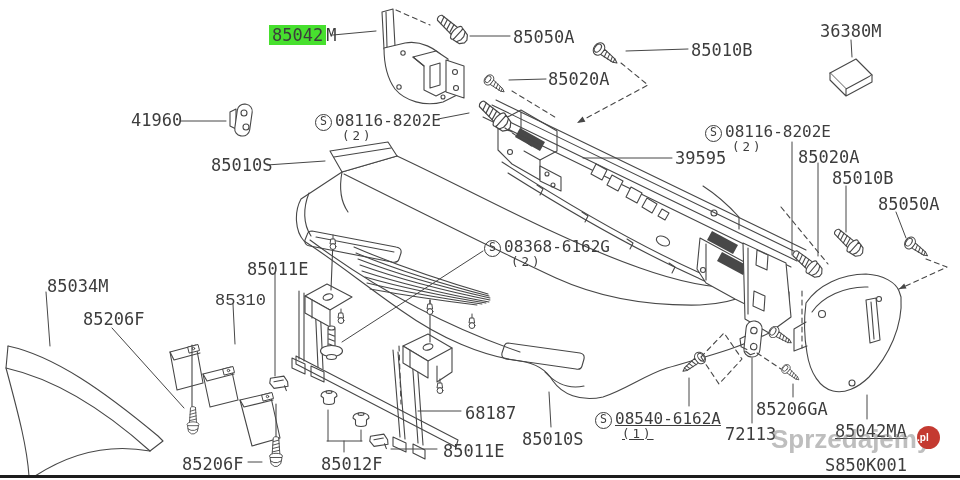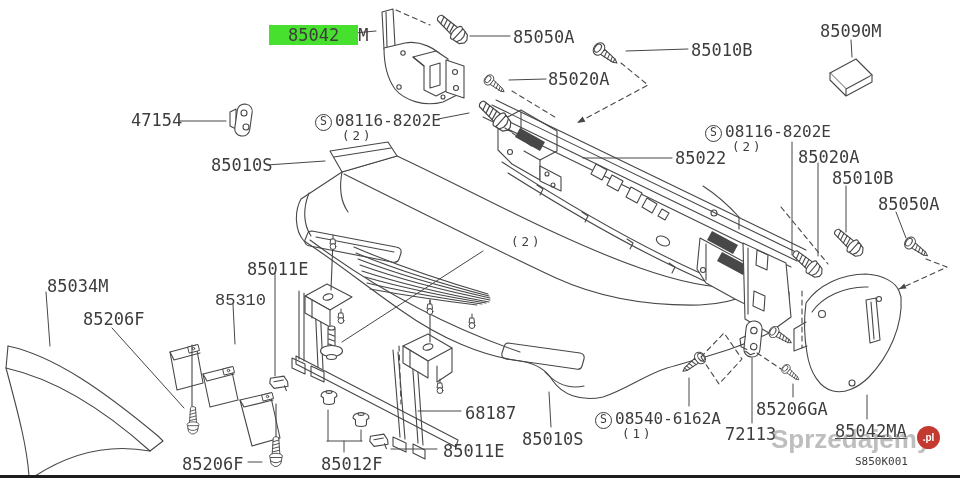--- a/index.html
+++ b/index.html
@@ -6,27 +6,27 @@
   #stage{position:relative;width:960px;height:480px;background:#fff;overflow:hidden;
          font-family:"DejaVu Sans Mono",monospace;}
   #art{position:absolute;left:0;top:0;}
   #labels{position:absolute;left:0;top:0;width:960px;height:480px;}
   .plabel{position:absolute;color:#3d3d3d;font-size:17px;white-space:nowrap;}
   .plabel .lline{line-height:19px;}
   .slabel{font-size:16px;}
   .scircle{display:inline-block;width:15px;height:15px;line-height:13.5px;border:1.5px solid #3d3d3d;
            border-radius:50%;text-align:center;font-size:11.5px;margin-right:3px;vertical-align:1px;}
   .count{font-size:12.5px;margin-left:27px;line-height:10px;letter-spacing:3px;}
-  .hl{background:var(--hl,#47e02e);padding:0 19px;margin-top:36px;}
+  .hl{background:var(--hl,#47e02e);padding:0 3px;margin-top:36px;}
   #watermark{position:absolute;left:771px;top:424px;font-family:"Liberation Sans",sans-serif;
              font-weight:bold;font-size:26px;letter-spacing:0px;color:rgba(125,125,125,0.5);z-index:3;}
   #wmbadge{position:absolute;left:917px;top:426px;width:23px;height:23px;border-radius:50%;
            background:#c43a31;color:#fff;font-family:"Liberation Sans",sans-serif;font-weight:bold;
-           font-size:10px;line-height:23px;text-align:center;z-index:4;}
-  #diagcode{position:absolute;left:855px;top:455px;font-size:11px;color:#3d3d3d;z-index:2;}
+           font-size:10px;line-height:23px;text-align:left;z-index:4;}
+  #diagcode{position:absolute;left:825px;top:455px;font-size:17px;color:#3d3d3d;z-index:2;}
   #bottomline{position:absolute;left:0;top:475px;width:960px;height:3px;background:#1d1d1d;}
 </style>
 </head>
 <body>
 
 <div id="stage">
 
 <svg id="art" width="960" height="480" viewBox="0 0 960 480">
 <defs>
   <g id="bolt" fill="#fff" stroke="#474747" stroke-width="1.1" stroke-linejoin="round" stroke-linecap="round">
@@ -272,70 +272,71 @@
       <div class="plabel" style="left: 513px; top: 28px;">
         <div class="lline"><span>85050A</span></div>
       </div>
       <div class="plabel" style="left: 691px; top: 41px;">
         <div class="lline"><span>85010B</span></div>
       </div>
       <div class="plabel" style="left: 548px; top: 70px;">
         <div class="lline"><span>85020A</span></div>
       </div>
       <div class="plabel" style="left: 820px; top: 22px;">
-        <div class="lline"><span>85090M</span></div>
+        <div class="lline"><span>36380M</span></div>
       </div>
       <div class="plabel" style="left: 131px; top: 111px;">
-        <div class="lline"><span>47154</span></div>
+        <div class="lline"><span>41960</span></div>
       </div>
       <div class="plabel slabel" style="left: 315px; top: 111px;">
         <div class="lline"><span class="scircle">S</span><span>08116-8202E</span></div>
         <div class="count">(2)</div>
       </div>
       <div class="plabel" style="left: 211px; top: 156px;">
         <div class="lline"><span>85010S</span></div>
       </div>
       <div class="plabel" style="left: 675px; top: 149px;">
-        <div class="lline"><span>85022</span></div>
+        <div class="lline"><span>39595</span></div>
       </div>
       <div class="plabel slabel" style="left: 705px; top: 122px;">
         <div class="lline"><span class="scircle">S</span><span>08116-8202E</span></div>
         <div class="count">(2)</div>
       </div>
       <div class="plabel" style="left: 798px; top: 148px;">
         <div class="lline"><span>85020A</span></div>
       </div>
       <div class="plabel" style="left: 832px; top: 169px;">
         <div class="lline"><span>85010B</span></div>
       </div>
       <div class="plabel" style="left: 878px; top: 195px;">
         <div class="lline"><span>85050A</span></div>
       </div>
       <div class="plabel slabel" style="left: 484px; top: 237px;">
+        <div class="lline"><span class="scircle">S</span><span>08368-6162G</span></div>
         <div class="count">(2)</div>
       </div>
       <div class="plabel" style="left: 247px; top: 260px;">
         <div class="lline"><span>85011E</span></div>
       </div>
       <div class="plabel" style="left: 215px; top: 291px; font-family: Liberation Mono, monospace;">
         <div class="lline"><span>85310</span></div>
       </div>
       <div class="plabel" style="left: 13px; top: 277px; margin-left: 34px;">
         <div class="lline"><span>85034M</span></div>
       </div>
       <div class="plabel" style="left: 83px; top: 310px;">
         <div class="lline"><span>85206F</span></div>
       </div>
       <div class="plabel" style="left: 465px; top: 404px;">
         <div class="lline"><span>68187</span></div>
       </div>
       <div class="plabel" style="left: 522px; top: 430px;">
         <div class="lline"><span>85010S</span></div>
       </div>
-      <div class="plabel slabel" style="left: 595px; top: 409px;">
+      <div class="plabel slabel" style="left: 595px; top: 409px; text-decoration: underline;">
         <div class="lline"><span class="scircle">S</span><span>08540-6162A</span></div>
         <div class="count">(1)</div>
       </div>
       <div class="plabel" style="left: 756px; top: 400px;">
         <div class="lline"><span>85206GA</span></div>
       </div>
       <div class="plabel" style="left: 725px; top: 425px;">
         <div class="lline"><span>72113</span></div>
       </div>
       <div class="plabel" style="left: 835px; top: 422px; text-decoration: underline;">

